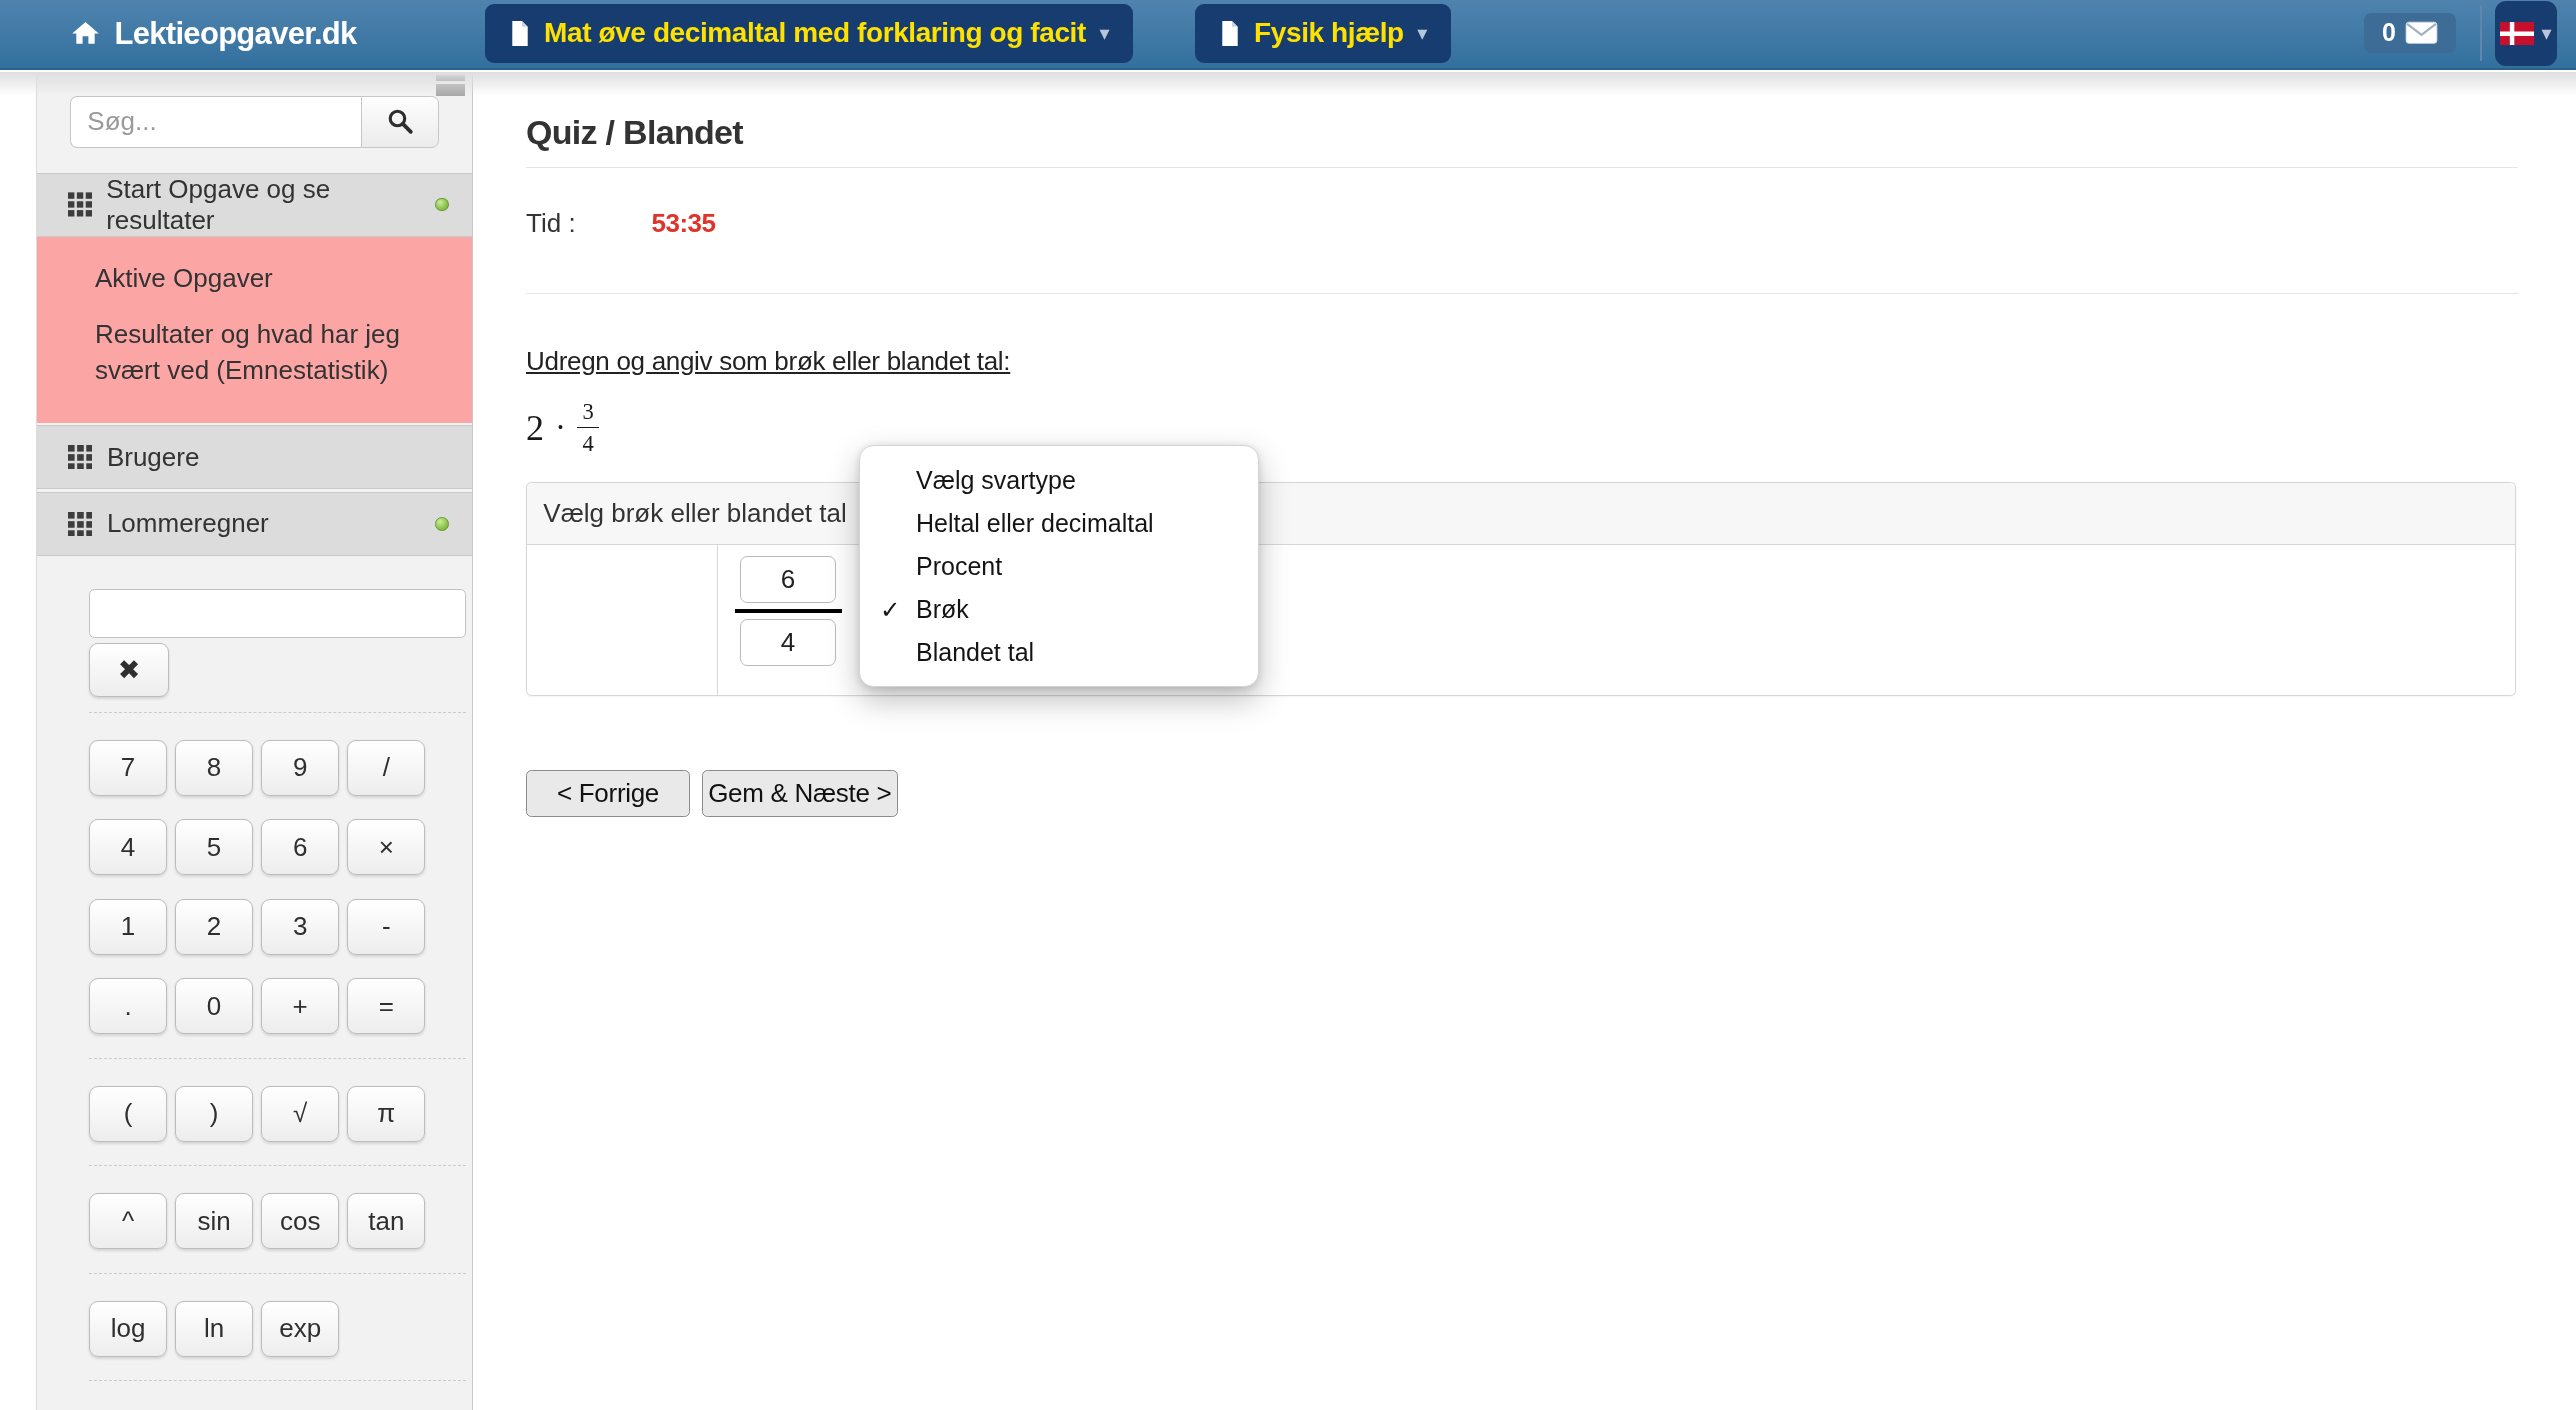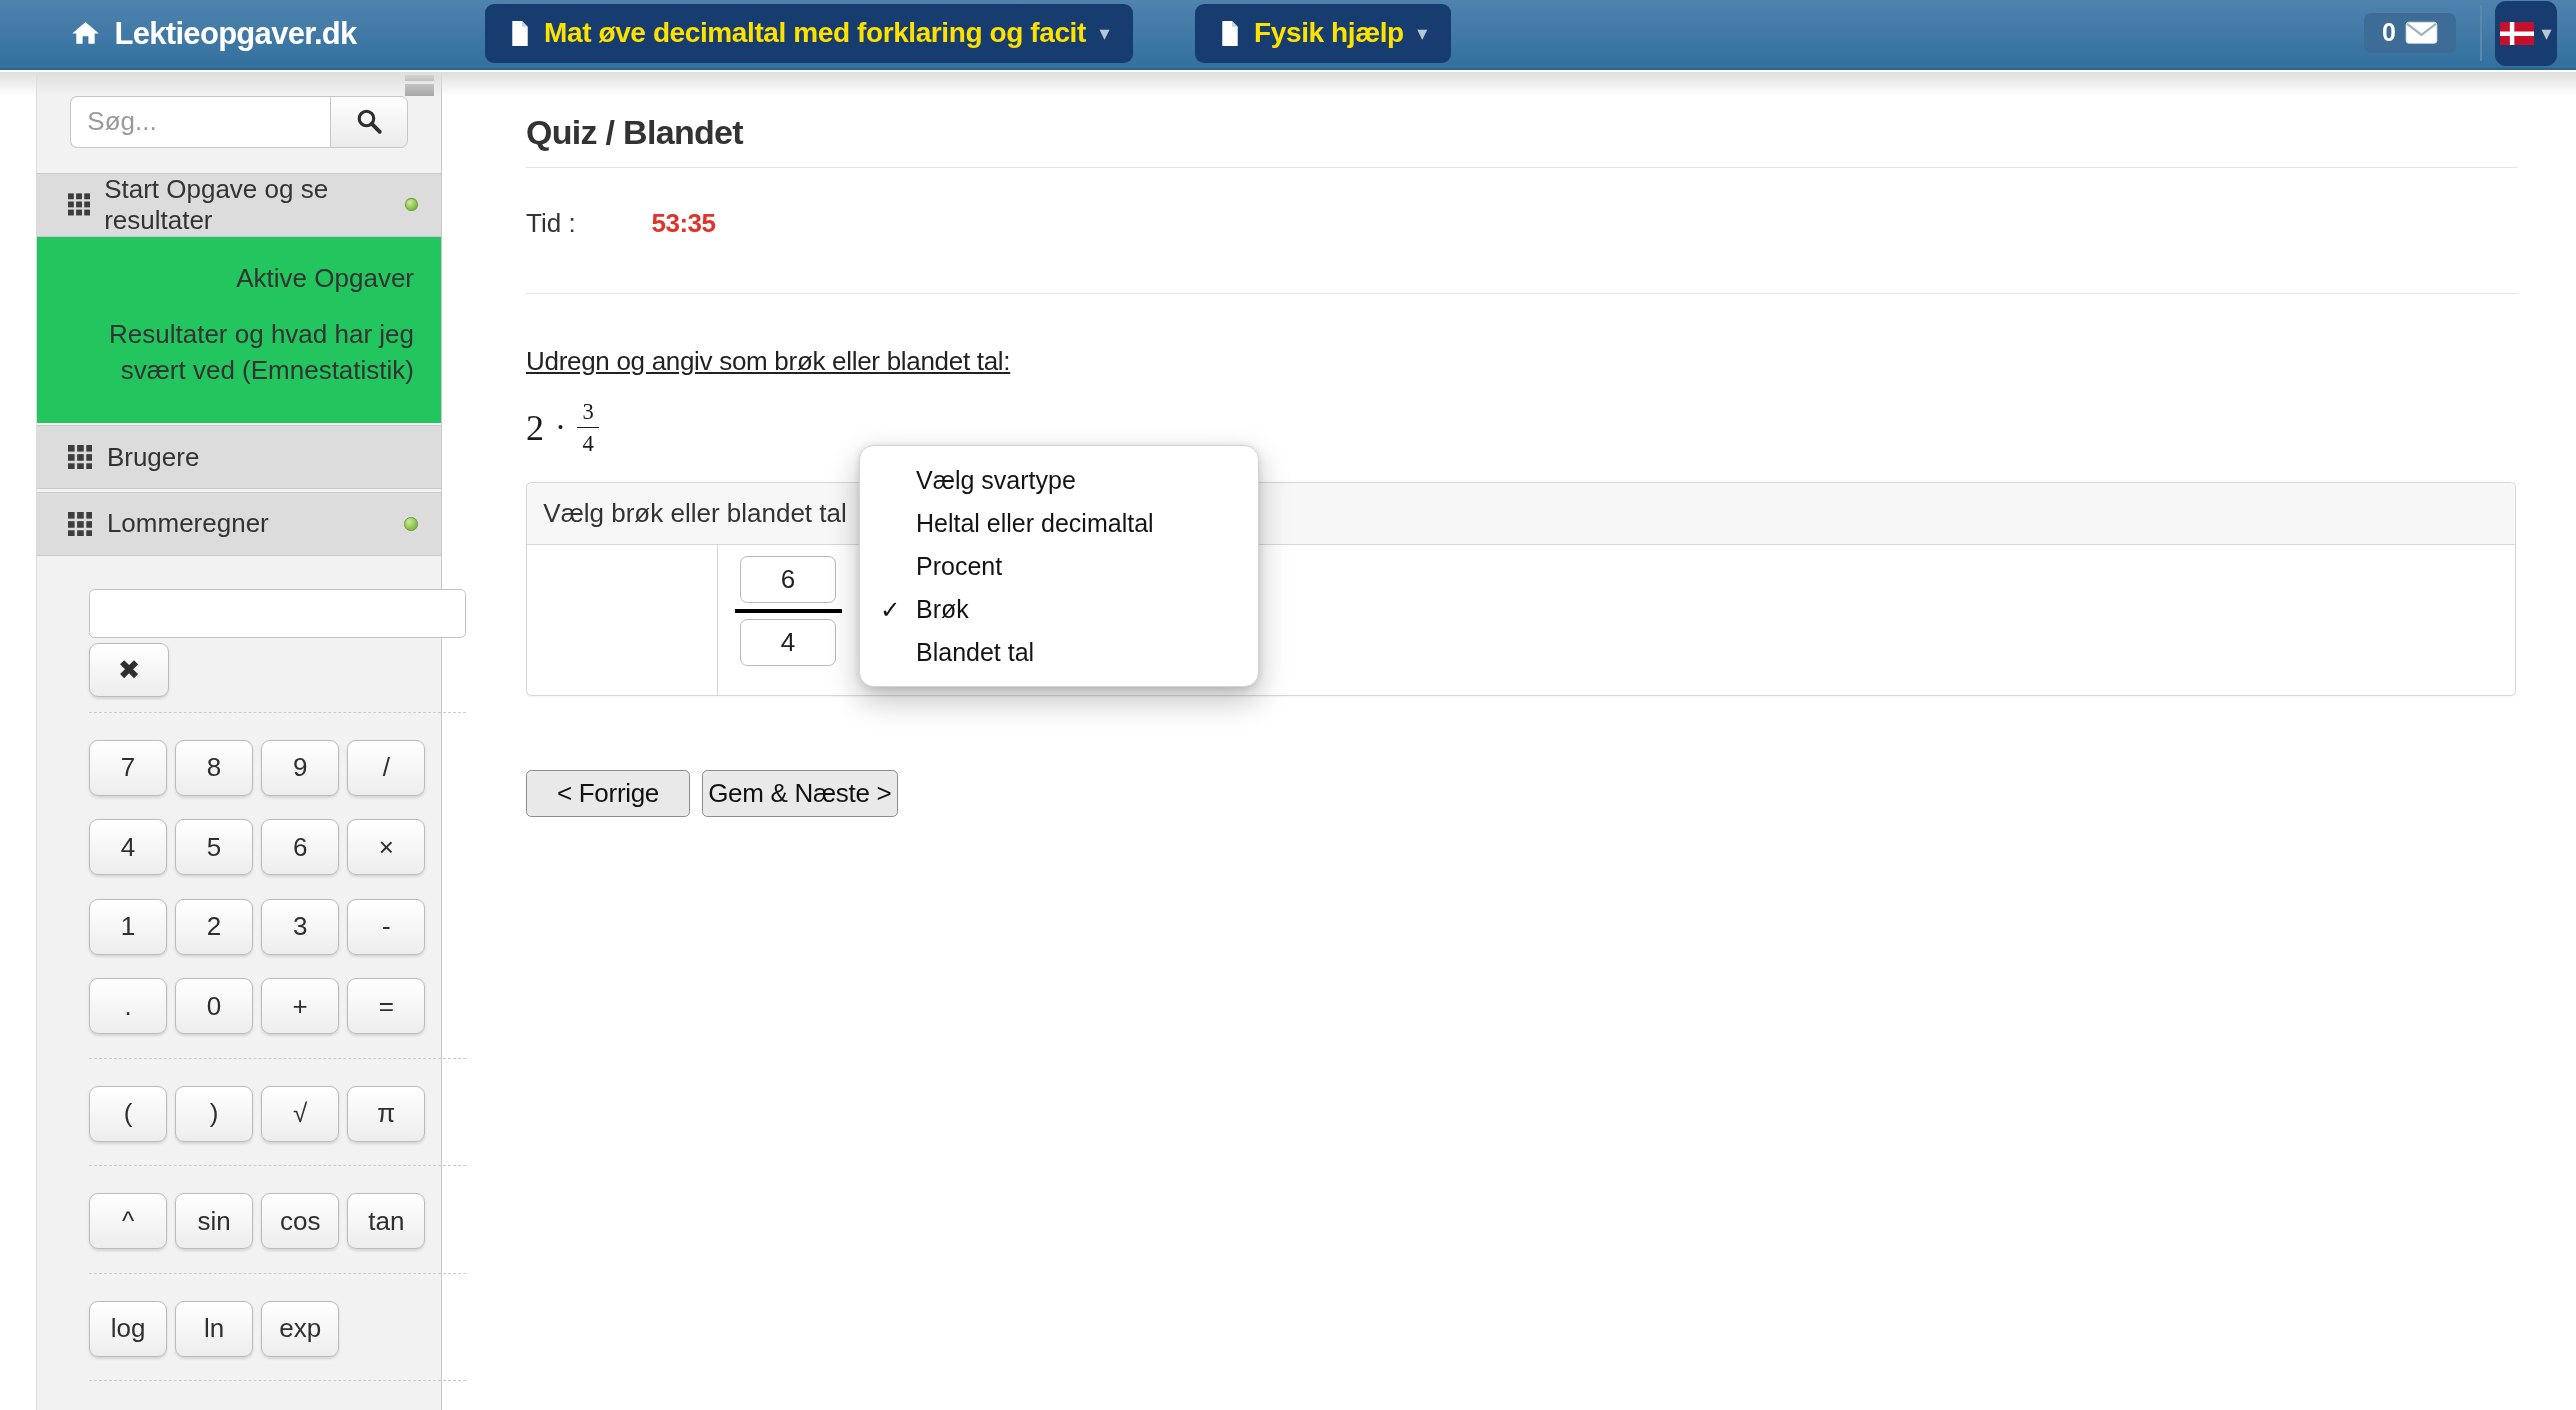--- a/index.html
+++ b/index.html
@@ -21,38 +21,38 @@
   .msg-btn { position:absolute; left:2364px; top:12.7px; width:92px; height:40px; background:#3d6d97;
     border:none; border-radius:7.2px; display:flex; align-items:center; justify-content:center; gap:9px;
     color:#fff; font-size:25px; font-weight:700; cursor:pointer; }
   .nav-sep { position:absolute; left:2480px; top:5.4px; width:1.8px; height:56px; background:#5d87ac; }
   .flag-btn { position:absolute; left:2495px; top:0.9px; width:62px; height:65px; background:#173d70;
     border:none; border-radius:11px; display:flex; align-items:center; justify-content:center; gap:7.2px; cursor:pointer; }
   .top-shade { position:absolute; top:72px; left:0; right:0; height:23.5px;
     background:linear-gradient(#dedede, rgba(255,255,255,0)); z-index:5; pointer-events:none; }
 
   
-  .sidebar { position:absolute; left:36px; top:72px; width:406px; bottom:0; background:#f2f2f2;
+  .sidebar { position:absolute; left:36px; top:72px; width:437px; bottom:0; background:#f2f2f2;
     border-left:0.9px solid #dcdcdc; border-right:0.9px solid #c9c9c9; z-index:2; }
   .panel-toggle { position:absolute; top:2.7px; right:7.2px; width:29px; cursor:pointer; }
   .panel-toggle .b1 { height:6.3px; background:#8f8f8f; }
   .panel-toggle .b2 { height:12.7px; background:#a8a8a8; margin-top:2.7px; }
   .search-row { display:flex; height:52px; margin:23.5px 33px 25px 33px; }
   .search-input { flex:1; min-width:0; border:0.9px solid #c6c6c6; border-right:none; border-radius:7.2px 0 0 7.2px;
     padding:0 16.3px; font-size:26px; color:#444; background:#fff; outline:none; }
   .search-input::placeholder { color:#9a9a9a; }
   .search-btn { width:78px; background:linear-gradient(#fefefe,#ebebeb); border:0.9px solid #c6c6c6;
     border-radius:0 7.2px 7.2px 0; display:flex; align-items:center; justify-content:center; cursor:pointer; }
   .section-header { height:64px; background:#dcdcdc; border-top:0.9px solid #c9c9c9; border-bottom:0.9px solid #c9c9c9;
     display:flex; align-items:center; padding:0 23.5px 0 31px; font-size:26px; color:#333; cursor:pointer; margin-top:2.7px; }
   .section-header:first-child { margin-top:0; }
   .section-header .sec-label { margin-left:14.5px; }
   .status-dot { margin-left:auto; width:13.6px; height:13.6px; border-radius:50%;
     background:radial-gradient(circle at 35% 30%, #cdeaa0, #8bc34a 60%, #6fa436); border:0.9px solid #679b2f; }
-  .section-items { background:#22c55e; padding:23.5px 27px 14.5px 58px;text-align:right; }
+  .section-items { background:#fca5a5; padding:23.5px 27px 14.5px 58px; }
   .menu-item { font-size:26px; color:#333; line-height:36px; margin-bottom:20px; max-width:353px; cursor:pointer; }
 
   .calculator { padding:33px 0 0 52px; }
   .calc-display { display:block; width:377px; height:49px; border:0.9px solid #c2c2c2; border-radius:5.4px;
     background:#fff; font-size:25px; padding:0 11px; outline:none; }
   .calc-btn { background:linear-gradient(#ffffff,#ededed); border:0.9px solid #bcbcbc; border-radius:9px;
     box-shadow:0 1.8px 2.7px rgba(0,0,0,0.12); font-size:26px; color:#2f2f2f;
     display:flex; align-items:center; justify-content:center; cursor:pointer;
     font-family:"Liberation Sans","DejaVu Sans",sans-serif; }
   .calc-clear { margin-top:5.4px; width:80px; height:54px; font-size:27px; font-weight:700; }

